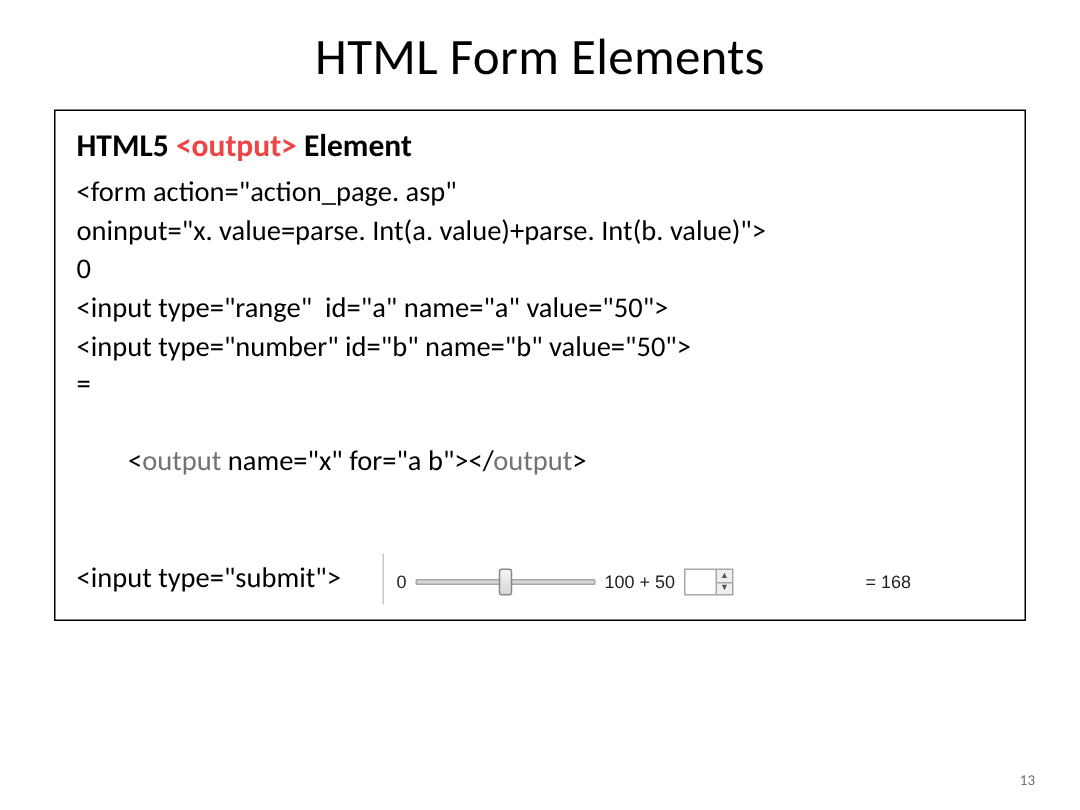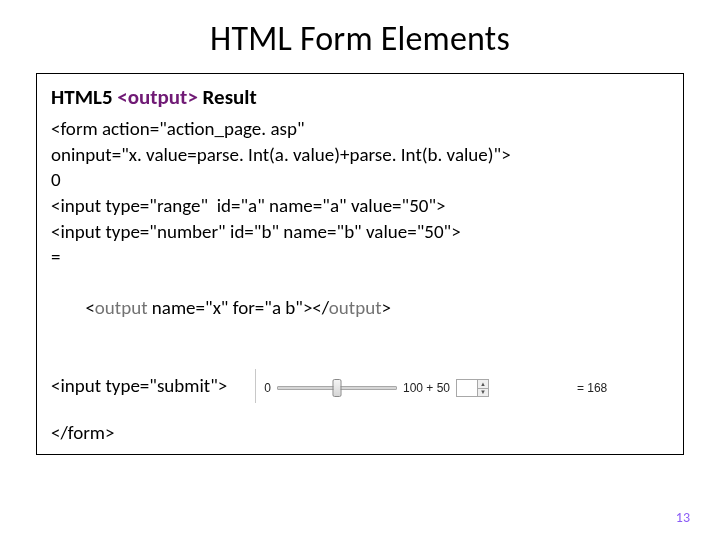--- a/index.html
+++ b/index.html
@@ -26,21 +26,21 @@
   .content-box {
     border: 1px solid #000;
     padding: 10px 14px 10px 14px;
     font-family: Calibri, Arial, sans-serif;
   }
   .section-heading {
     font-size: 21px;
     font-weight: 700;
     margin-bottom: 6px;
   }
-  .section-heading .red { color: #701a75; }
+  .section-heading .red { color: #ef4444; }
   .code-block {
     font-size: 19px;
     line-height: 1.35;
     font-weight: 400;
   }
   .code-line { white-space: pre-wrap; }
   .red-tag { color: #737373; }
   .submit-row {
     display: flex;
     align-items: center;
@@ -137,34 +137,34 @@
     color: #222;
   }
   .close-form {
     font-size: 19px;
     margin-top: 18px;
   }
   .page-num {
     position: absolute;
     bottom: 14px;
     right: 30px;
-    font-size: 14px;
-    color: #8b5cf6;
+    font-size: 10px;
+    color: #737373;
     font-family: Calibri, Arial, sans-serif;
   }
 </style>
 </head>
 <body>
 
 <div class="slide">
   <h1 class="title">HTML Form Elements</h1>
 
   <div class="content-box">
     <div class="section-heading">
-      <span>HTML5 </span><span class="red">&lt;output&gt;</span><span> Result</span>
+      <span>HTML5 </span><span class="red">&lt;output&gt;</span><span> Element</span>
     </div>
 
     <div class="code-block">
       <div class="code-line">&lt;form action="action_page. asp"</div>
       <div class="code-line">oninput="x. value=parse. Int(a. value)+parse. Int(b. value)"&gt;</div>
       <div class="code-line">0</div>
       <div class="code-line">&lt;input type="range"  id="a" name="a" value="50"&gt;</div>
       <div class="code-line">&lt;input type="number" id="b" name="b" value="50"&gt;</div>
       <div class="code-line">=</div>
       <div class="code-line">
@@ -187,17 +187,16 @@
             <div class="num-spin">
               <div class="spin-btn">▲</div>
               <div class="spin-btn">▼</div>
             </div>
           </div>
           <span class="demo-text" style="margin-left:auto;">= 168</span>
         </div>
       </div>
     </div>
 
-    <div class="close-form">&lt;/form&gt;</div>
   </div>
 </div>
 
 <div class="page-num">13</div>
 
 </body></html>

